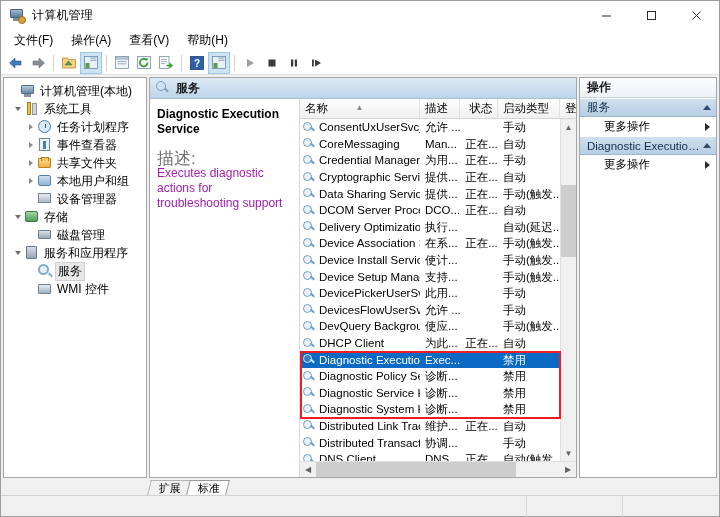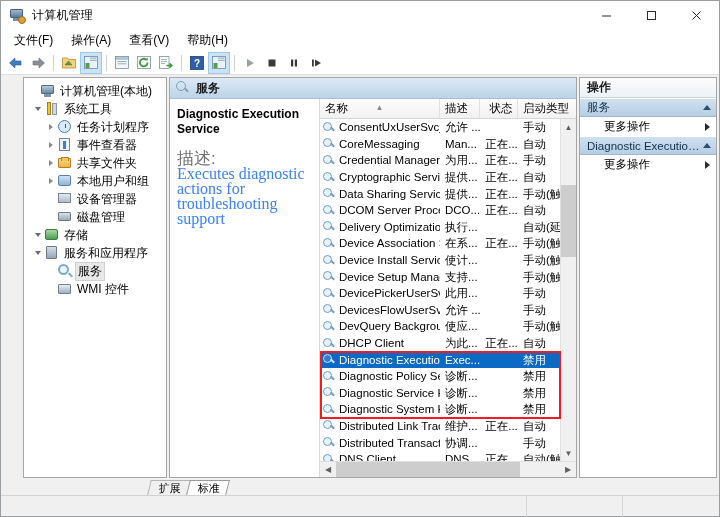--- a/index.html
+++ b/index.html
@@ -82,21 +82,20 @@
     position: relative;
   }
   .tb.framed { background: #cce3f5; border: 1px solid #9fc7e8; }
   .tbsep { width: 1px; height: 16px; background: #d2d2d2; margin: 0 4px; }
 
   
   .body {
     flex: 1 1 auto; display: flex;
     background: #f0f0f0;
     min-height: 0;
-    padding-left: 20px;
   }
 
   
   .leftpane {
     width: 144px; flex: 0 0 144px;
     background: #ffffff;
     border: 1px solid #a6a6a6;
     border-top: 1px solid #a6a6a6;
     margin: 2px 0 0 2px;
     overflow: hidden;
@@ -190,21 +189,21 @@
     width: 150px; flex: 0 0 150px;
     padding: 8px 7px 0 7px;
     background: #ffffff;
     border-right: 1px solid #d9d9d9;
   }
   .detail-title {
     font-size: 12px; font-weight: bold; color: #000;
     line-height: 15px; margin-bottom: 14px;
   }
   .detail-sub { font-size: 17px; color: #737373; line-height: 15px; }
-  .detail-desc { font-size: 16px; color: #3b82f6; line-height: 15px; font-family: Liberation Serif, serif; }
+  .detail-desc { font-size: 12px; color: #a21caf; line-height: 15px; }
 
   
   .listwrap { flex: 1 1 auto; min-width: 0; display: flex; flex-direction: column; position: relative; }
   .lv-head {
     height: 34px; flex: 0 0 19px;
     background: linear-gradient(#fdfdfd,#f1f1f1);
     border-bottom: 1px solid #d6d6d6;
     display: flex; align-items: center;
     font-size: 11.5px; color: #000;
     position: relative;
@@ -554,36 +553,36 @@
 
 
         <div class="tnode" style="padding-left:20px">
           <div class="twist"></div>
           <div class="ticon">
               <div class="ico-device"></div>
             </div>
           <div class="tlabel">设备管理器</div>
         </div>
 
-        <div class="tnode" style="padding-left:20px">
-          <div class="twist"></div>
-          <div class="ticon">
-              <div class="ico-disk"></div>
-            </div>
-          <div class="tlabel">磁盘管理</div>
-        </div>
-
         <div class="tnode" style="padding-left:7px">
           <div class="twist">
               <i class="chev down"></i>
             </div>
           <div class="ticon">
               <div class="ico-storage"></div>
             </div>
           <div class="tlabel">存储</div>
+        </div>
+
+        <div class="tnode" style="padding-left:20px">
+          <div class="twist"></div>
+          <div class="ticon">
+              <div class="ico-disk"></div>
+            </div>
+          <div class="tlabel">磁盘管理</div>
         </div>
 
         <div class="tnode" style="padding-left:7px">
           <div class="twist">
               <i class="chev down"></i>
             </div>
           <div class="ticon">
               <div class="ico-svcapp"></div>
             </div>
           <div class="tlabel">服务和应用程序</div>

